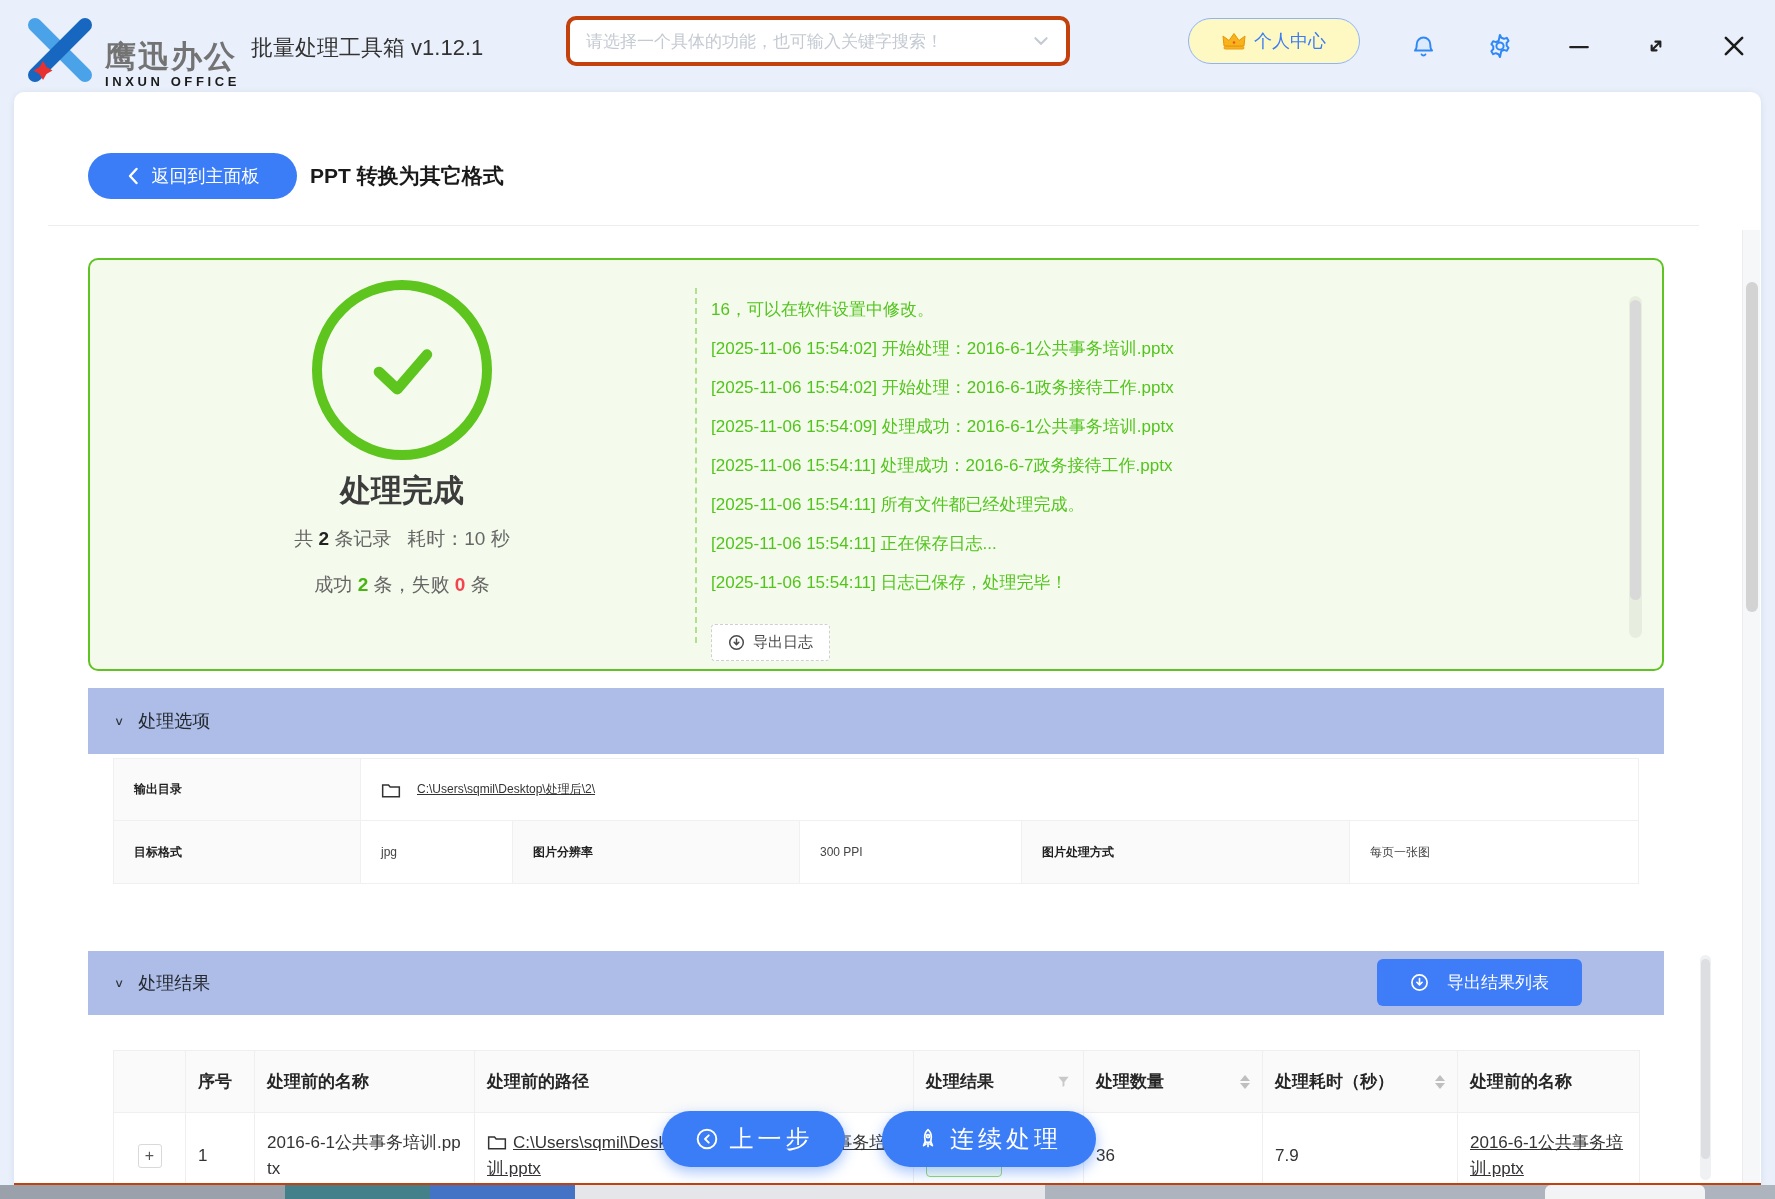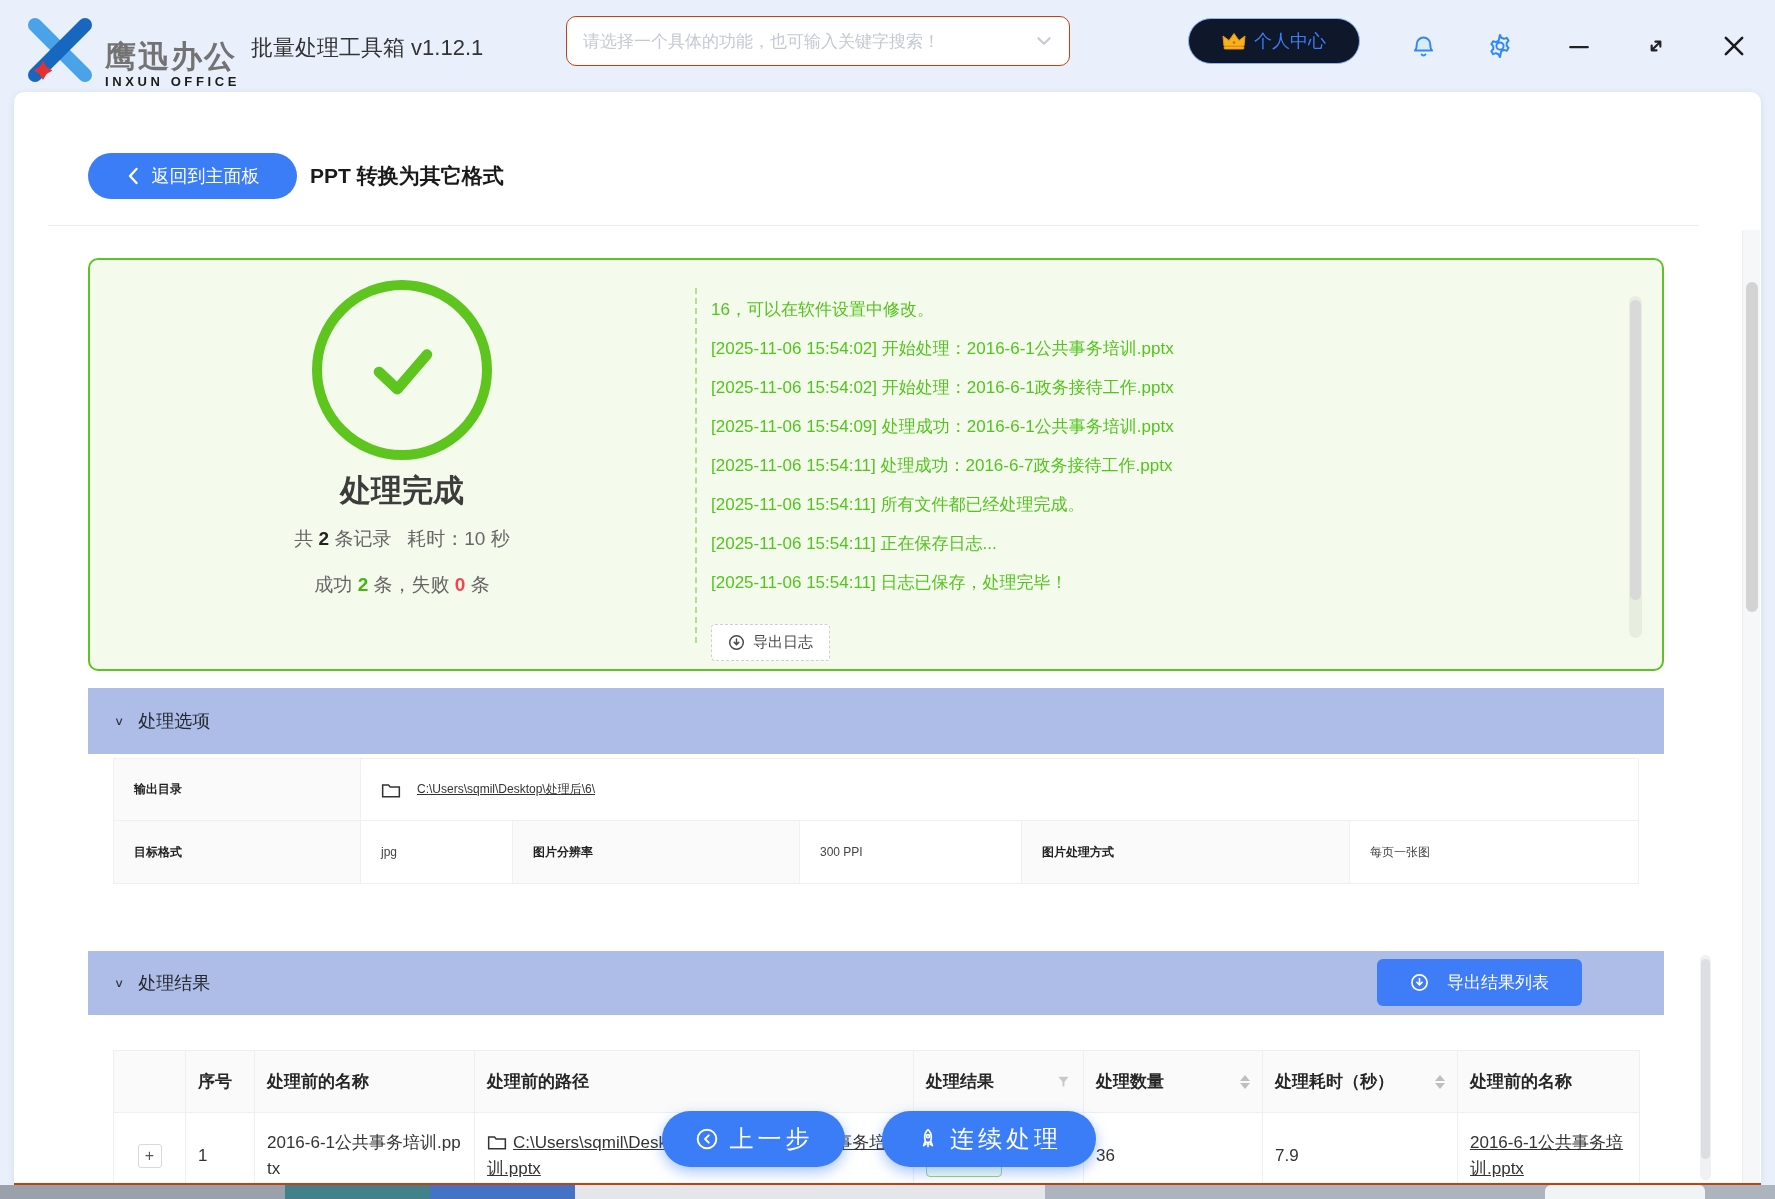--- a/index.html
+++ b/index.html
@@ -6,23 +6,23 @@
   html,body { width:1775px; height:1199px; overflow:hidden; }
   body { font-family:"Liberation Sans","DejaVu Sans",sans-serif; background:#e9f0fb; position:relative; }
   .app { position:absolute; inset:0; }
 
   
   .titlebar { position:absolute; left:0; top:0; width:1775px; height:92px; background:#e9f0fb; }
   .logo { position:absolute; left:25px; top:12px; display:flex; align-items:center; gap:10px; }
   .logo-text .cn { font-size:31px; font-weight:bold; color:#737373; letter-spacing:2px; line-height:34px;margin-top:28px; }
   .logo-text .en { font-size:13px; font-weight:bold; color:#1b1b1b; letter-spacing:3.6px; line-height:16px; }
   .app-title { position:absolute; left:251px; top:33px; font-size:22px; color:#333; }
-  .searchbox { position:absolute; left:566px; top:16px; width:504px; height:50px; background:#fff; border:1px solid #c2410c; border-radius:10px; display:flex; align-items:center; padding:0 16px; cursor:pointer; }
+  .searchbox { position:absolute; left:566px; top:16px; width:504px; height:50px; background:#fff; border:4px solid #c2410c; border-radius:10px; display:flex; align-items:center; padding:0 16px; cursor:pointer; }
   .searchbox .ph { flex:1; font-size:17px; color:#c4c9d2; white-space:nowrap; overflow:hidden; }
-  .user-pill { position:absolute; left:1188px; top:18px; width:172px; height:46px; border:1.5px solid #8fb3f9; border-radius:23px; background:#0f172a; color:#3b7cf7; font-size:18px; display:flex; align-items:center; justify-content:center; gap:8px; cursor:pointer; }
+  .user-pill { position:absolute; left:1188px; top:18px; width:172px; height:46px; border:1.5px solid #8fb3f9; border-radius:23px; background:#fef9c3; color:#3b7cf7; font-size:18px; display:flex; align-items:center; justify-content:center; gap:8px; cursor:pointer; }
   .tb-icon { position:absolute; top:30px; width:32px; height:32px; display:flex; align-items:center; justify-content:center; cursor:pointer; }
 
   
   .card { position:absolute; left:14px; top:92px; width:1747px; height:1093px; background:#fff; border-radius:10px 10px 0 0; border-bottom:2px solid #c2410c; box-shadow:0 1px 6px rgba(80,100,140,.12); overflow:hidden; }
   .back-btn { position:absolute; left:74px; top:61px; width:209px; height:46px; background:#3b7cf7; border-radius:23px; color:#fff; font-size:18px; display:flex; align-items:center; justify-content:center; gap:12px; cursor:pointer; }
   .page-title { position:absolute; left:296px; top:70px; font-size:21px; font-weight:bold; color:#1a1a1a; }
   .hdr-divider { position:absolute; left:34px; top:133px; right:62px; height:1px; background:#ededed; }
 
   
   .success-panel { position:absolute; left:74px; top:166px; width:1576px; height:413px; background:#f4fbec; border:2px solid #5fc324; border-radius:10px; }
@@ -208,21 +208,21 @@
       <span class="chev">∨</span>
       <span>处理选项</span>
     </div>
     <div class="opt-grid">
       <div class="opt-row">
         <div class="cell lab" style="width:248px;">输出目录</div>
         <div class="cell" style="width:1278px;">
           <svg class="folder-ic" width="20" height="18" viewBox="0 0 24 20" fill="none" stroke="#333" stroke-width="1.8">
             <path d="M2 4 h7 l2 2.5 h11 v11.5 h-20 z"></path>
           </svg>
-          <span class="dir-link">C:\Users\sqmil\Desktop\处理后\6\</span>
+          <span class="dir-link">C:\Users\sqmil\Desktop\处理后\2\</span>
         </div>
       </div>
       <div class="opt-row">
         <div class="cell lab" style="width:248px;">目标格式</div>
         <div class="cell" style="width:152px;">jpg</div>
         <div class="cell lab" style="width:287px;">图片分辨率</div>
         <div class="cell" style="width:222px;">300 PPI</div>
         <div class="cell lab" style="width:328px;">图片处理方式</div>
         <div class="cell" style="width:289px;">每页一张图</div>
       </div>

